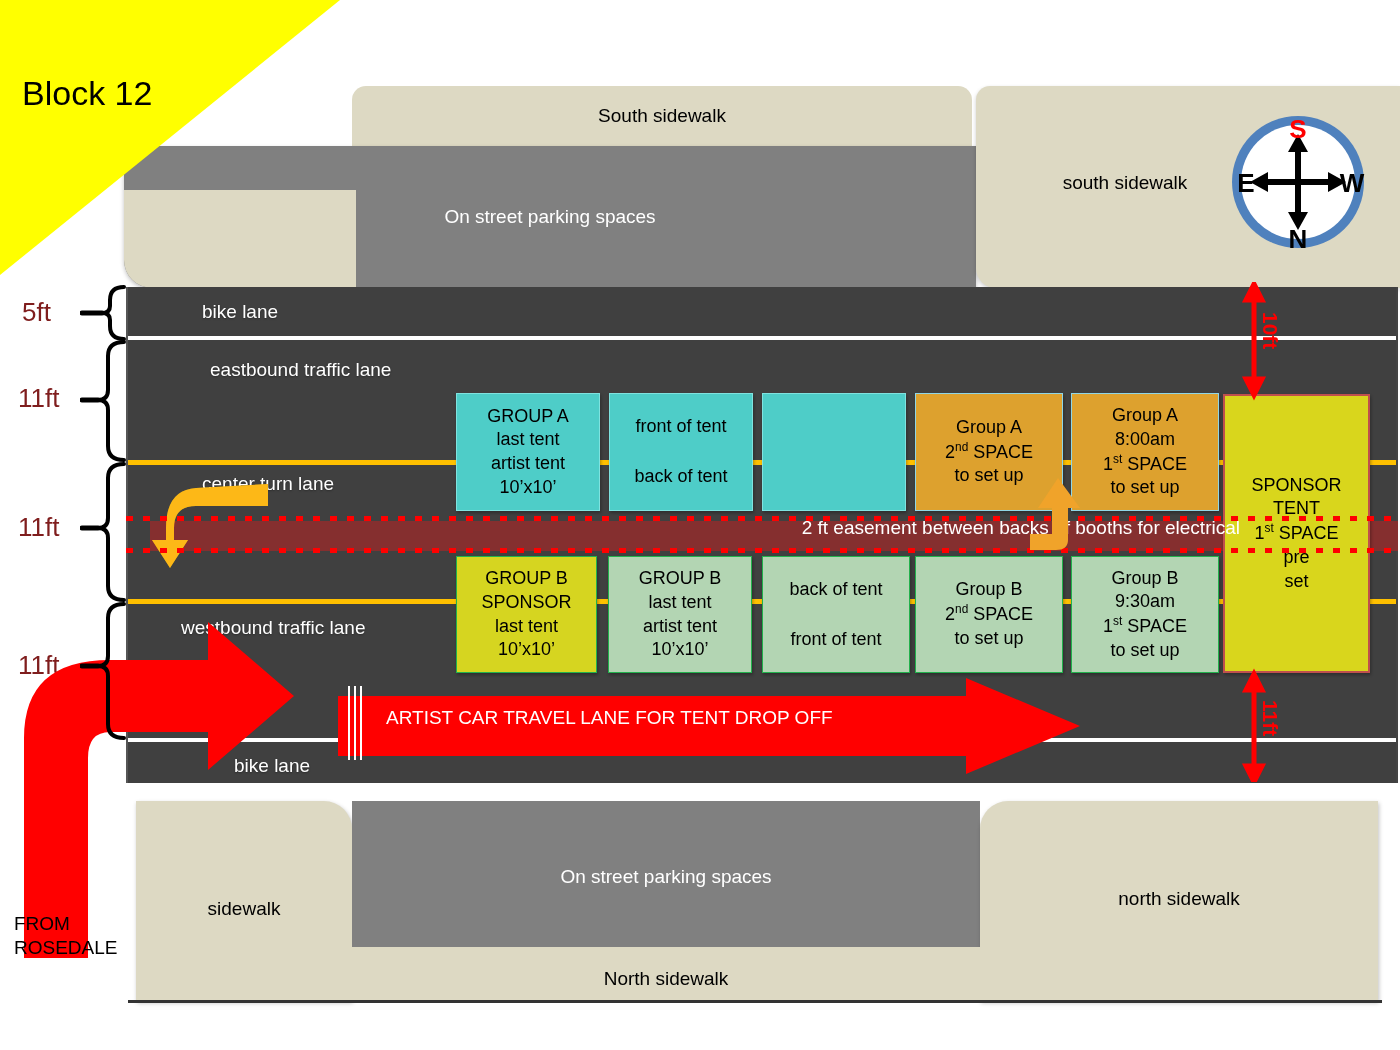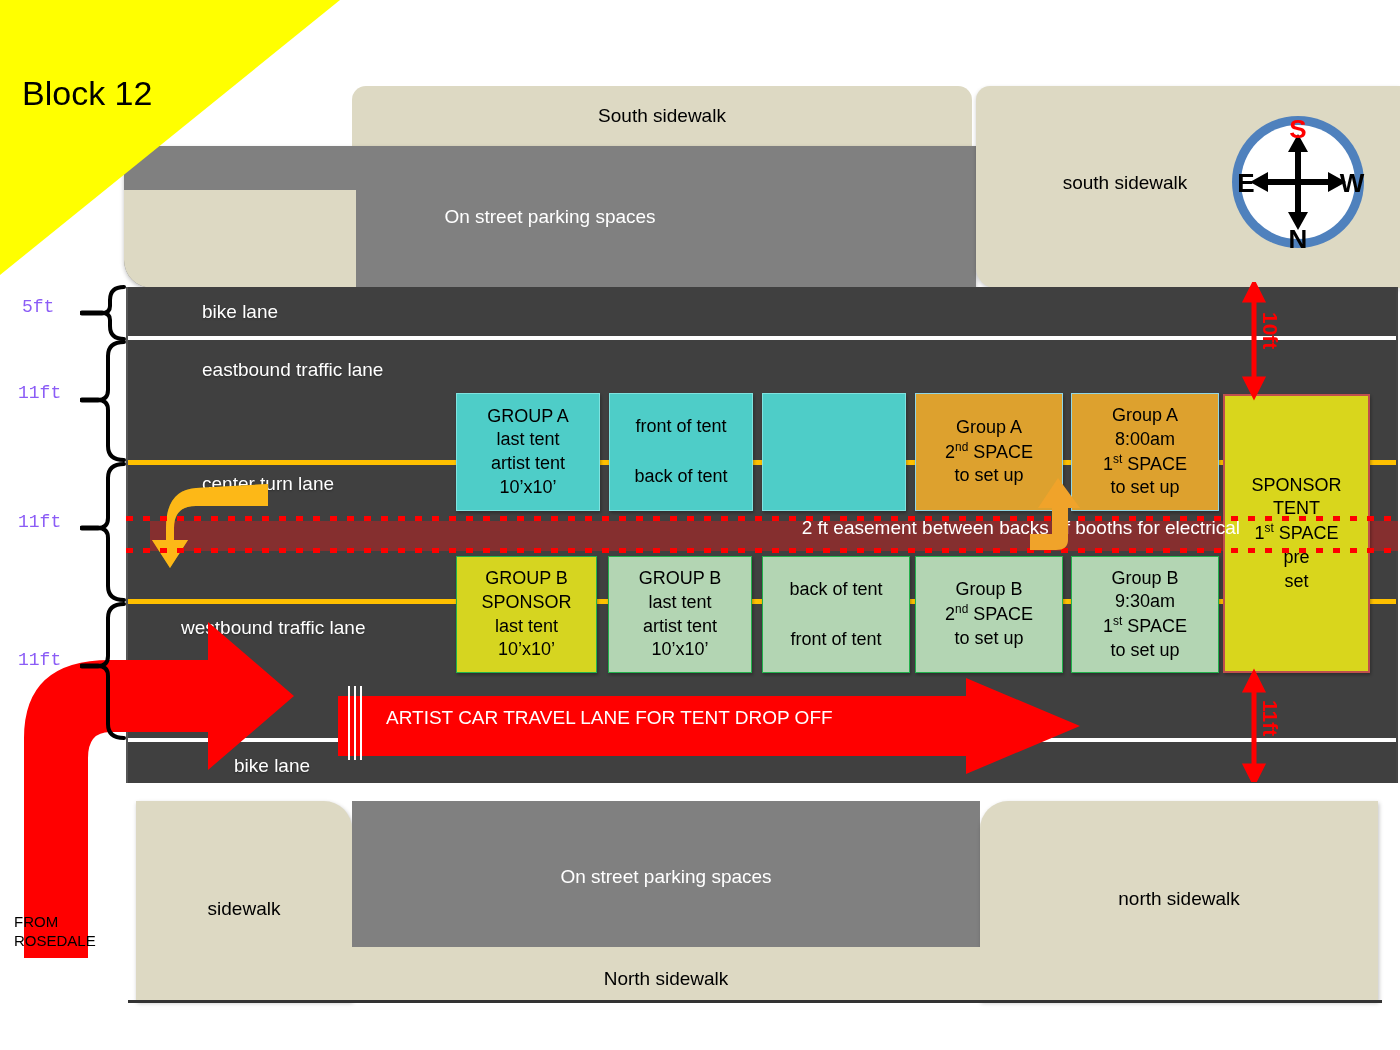--- a/index.html
+++ b/index.html
@@ -131,27 +131,27 @@
   #artist-arrow{ position:absolute; left:338px; top:678px; width:742px; height:96px; z-index:14; }
   #artist-arrow-label{
     position:absolute; left:386px; top:707px; font-size:19px; color:#ffffff;
     z-index:15; white-space:nowrap;
   }
   #arrow-tick-marks{ position:absolute; left:346px; top:686px; width:16px; height:74px; z-index:16; }
 
   
   #rosedale-arrow{ position:absolute; left:-6px; top:608px; width:310px; height:350px; z-index:18; }
   #rosedale-label{
-    position:absolute; left:14px; top:912px; font-size:15px; color:#000;
+    position:absolute; left:14px; top:912px; font-size:19px; color:#000;
     line-height:1.28; z-index:19;
   }
 
   
   #left-dims{ position:absolute; left:80px; top:282px; width:48px; height:500px; z-index:20; }
-  .dim-label{ position:absolute; font-size:18px; color:#8b5cf6;font-family:Liberation Mono, monospace; }
+  .dim-label{ position:absolute; font-size:26px; color:#7f1d1d; }
 
   
   #right-dims{ position:absolute; left:1230px; top:282px; width:80px; height:500px; z-index:20; }
   .rot-label{
     position:absolute; font-size:21px; color:#ff0000; font-weight:bold;
     transform:rotate(90deg); transform-origin:left top; white-space:nowrap;
   }
 
   
   #bot-sidewalk-left{
@@ -230,21 +230,21 @@
 
     <div class="white-line" style="top:49px;"></div>
 
     <div class="yellow-line" style="top:173px;"></div>
 
     <div class="yellow-line" style="top:312px;"></div>
 
     <div class="white-line" style="top:451px;"></div>
 
     <div class="lane-label" style="left:74px; top:14px;">bike lane</div>
-    <div class="lane-label" style="left:74px; top:72px;">eastbound traffic lane</div>
+    <div class="lane-label" style="left:82px; top:72px;">eastbound traffic lane</div>
     <div class="lane-label" style="left:74px; top:186px;">center turn lane</div>
     <div class="lane-label" style="left:53px; top:330px;">westbound traffic lane</div>
     <div class="lane-label" style="left:106px; top:468px;">bike lane</div>
   </div>
 
 
   <div class="tent cyan" style="left:456px; top:393px; width:144px; height:118px;">
     <span class="ln">GROUP A</span>
     <span class="ln">last tent</span>
     <span class="ln">artist tent</span>

